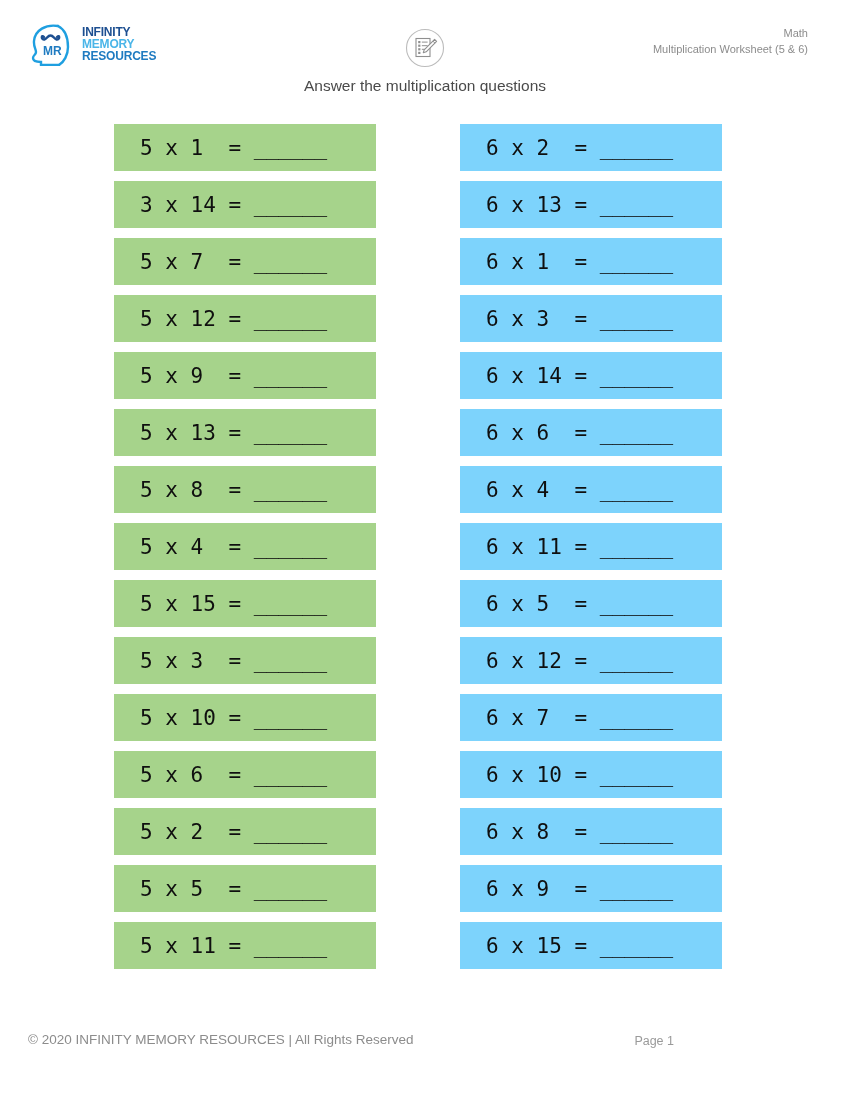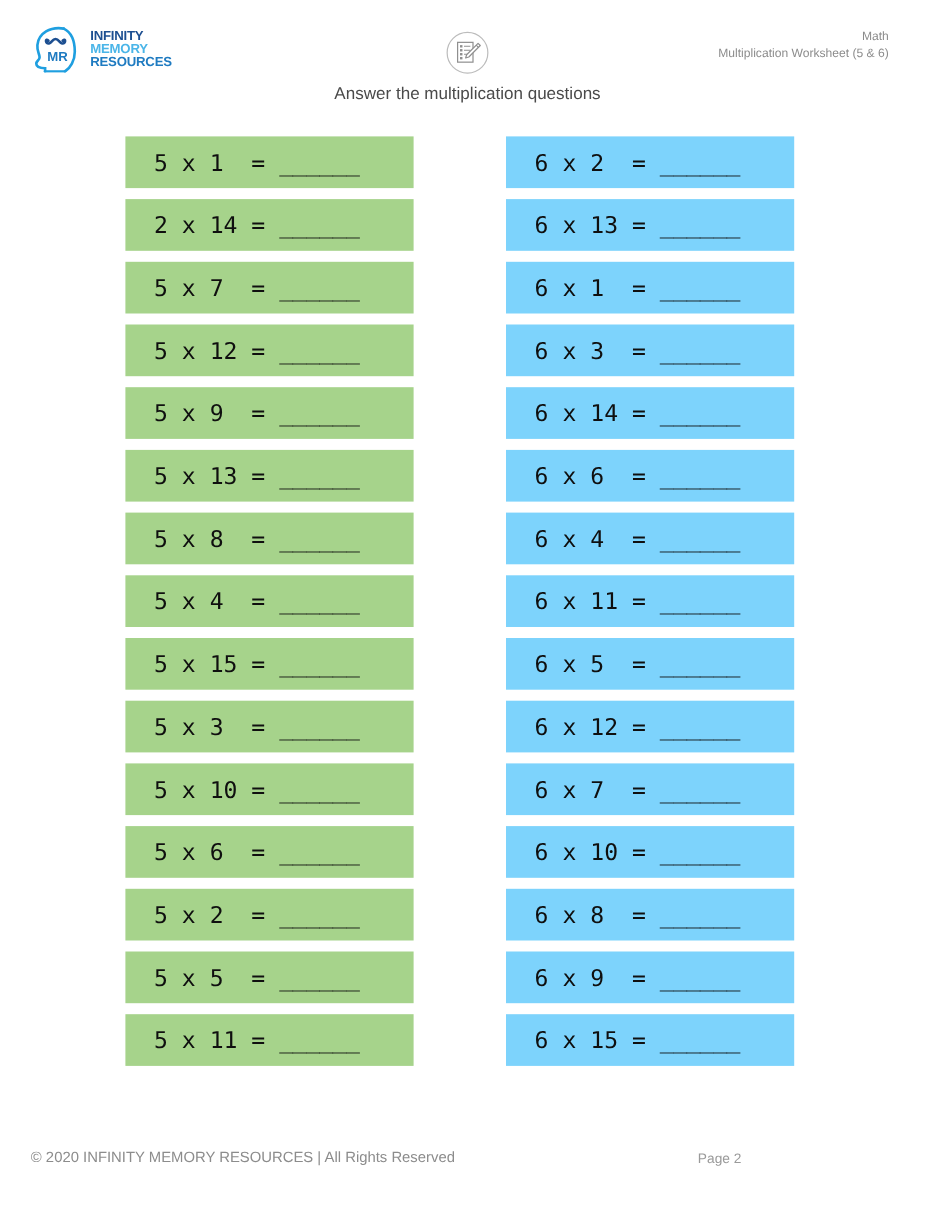--- a/index.html
+++ b/index.html
@@ -117,21 +117,21 @@
     font-family: "DejaVu Sans Mono", monospace;
     font-size: 21px;
     color: #0f0f0f;
     white-space: pre;
     letter-spacing: -0.5px;
   }
 
   
   .footer {
     position: absolute;
-    bottom: 0;
+    bottom: 12px;
     left: 0;
     width: 716px;
     height: 70px;
   }
   .footer-left {
     position: absolute;
     left: 28px;
     top: 14px;
     font-size: 13.5px;
     color: #8c8c8c;
@@ -192,21 +192,21 @@
 
 <div class="sheet">
   <div class="columns">
 
     <div class="column">
       <div class="qrow green">
           <span class="qtext">5 x 1  = </span>
           <span class="qblank">______</span>
         </div>
       <div class="qrow green">
-          <span class="qtext">2 x 14 = </span>
+          <span class="qtext">3 x 14 = </span>
           <span class="qblank">______</span>
         </div>
       <div class="qrow green">
           <span class="qtext">5 x 7  = </span>
           <span class="qblank">______</span>
         </div>
       <div class="qrow green">
           <span class="qtext">5 x 12 = </span>
           <span class="qblank">______</span>
         </div>
@@ -317,14 +317,14 @@
           <span class="qtext">6 x 15 = </span>
           <span class="qblank">______</span>
         </div>
     </div>
 
   </div>
 </div>
 
 <div class="footer">
   <div class="footer-left">© 2020 INFINITY MEMORY RESOURCES  |  All Rights Reserved</div>
-  <div class="footer-right">Page 2</div>
+  <div class="footer-right">Page 1</div>
 </div>
 
 </body></html>

